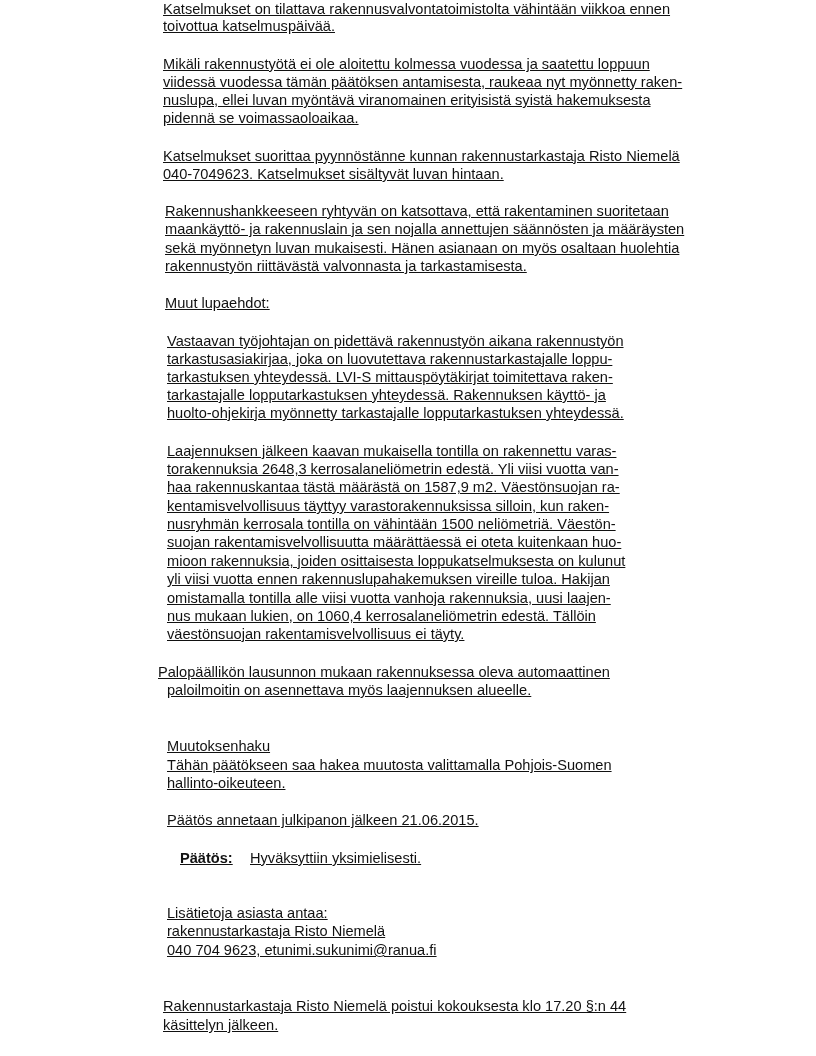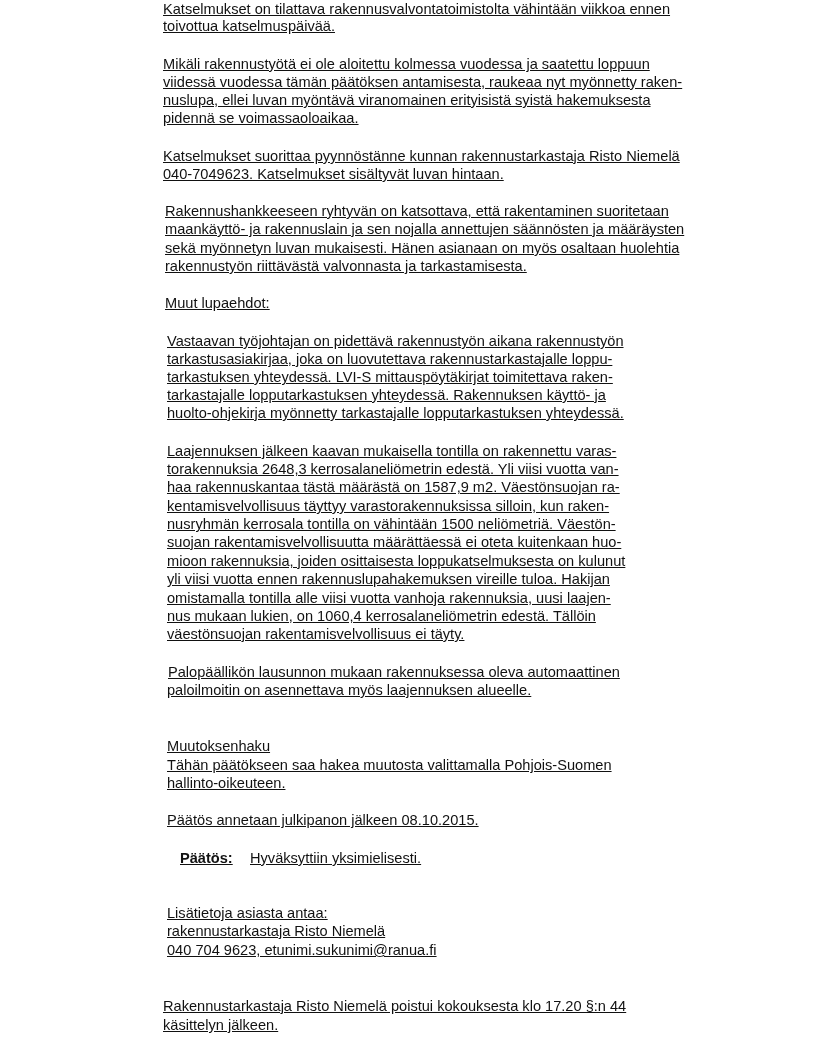--- a/index.html
+++ b/index.html
@@ -57,31 +57,31 @@
     <div class="line" style="left:167px;top:515px">nusryhmän kerrosala tontilla on vähintään 1500 neliömetriä. Väestön-</div>
     <div class="line" style="left:167px;top:533px">suojan rakentamisvelvollisuutta määrättäessä ei oteta kuitenkaan huo-</div>
     <div class="line" style="left:167px;top:552px">mioon rakennuksia, joiden osittaisesta loppukatselmuksesta on kulunut</div>
     <div class="line" style="left:167px;top:570px">yli viisi vuotta ennen rakennuslupahakemuksen vireille tuloa. Hakijan</div>
     <div class="line" style="left:167px;top:589px">omistamalla tontilla alle viisi vuotta vanhoja rakennuksia, uusi laajen-</div>
     <div class="line" style="left:167px;top:607px">nus mukaan lukien, on 1060,4 kerrosalaneliömetrin edestä. Tällöin</div>
     <div class="line" style="left:167px;top:625px">väestönsuojan rakentamisvelvollisuus ei täyty.</div>
   </div>
 
   <div>
-    <div class="line" style="left:168px;top:663px">Palopäällikön lausunnon mukaan rakennuksessa oleva automaattinen</div>
+    <div class="line" style="left:158px;top:663px">Palopäällikön lausunnon mukaan rakennuksessa oleva automaattinen</div>
     <div class="line" style="left:167px;top:681px">paloilmoitin on asennettava myös laajennuksen alueelle.</div>
   </div>
 
   <div>
     <div class="line" style="left:167px;top:737px">Muutoksenhaku</div>
     <div class="line" style="left:167px;top:756px">Tähän päätökseen saa hakea muutosta valittamalla Pohjois-Suomen</div>
     <div class="line" style="left:167px;top:774px">hallinto-oikeuteen.</div>
   </div>
 
-  <div class="line" style="left:167px;top:811px">Päätös annetaan julkipanon jälkeen 08.10.2015.</div>
+  <div class="line" style="left:167px;top:811px">Päätös annetaan julkipanon jälkeen 21.06.2015.</div>
 
   <div>
     <div class="line bold-u" style="left:165px;top:849px">Päätös:</div>
     <div class="line" style="left:250px;top:849px">Hyväksyttiin yksimielisesti.</div>
   </div>
 
   <div>
     <div class="line" style="left:167px;top:904px">Lisätietoja asiasta antaa:</div>
     <div class="line" style="left:167px;top:922px">rakennustarkastaja Risto Niemelä</div>
     <div class="line" style="left:167px;top:941px">040 704 9623, etunimi.sukunimi@ranua.fi</div>

